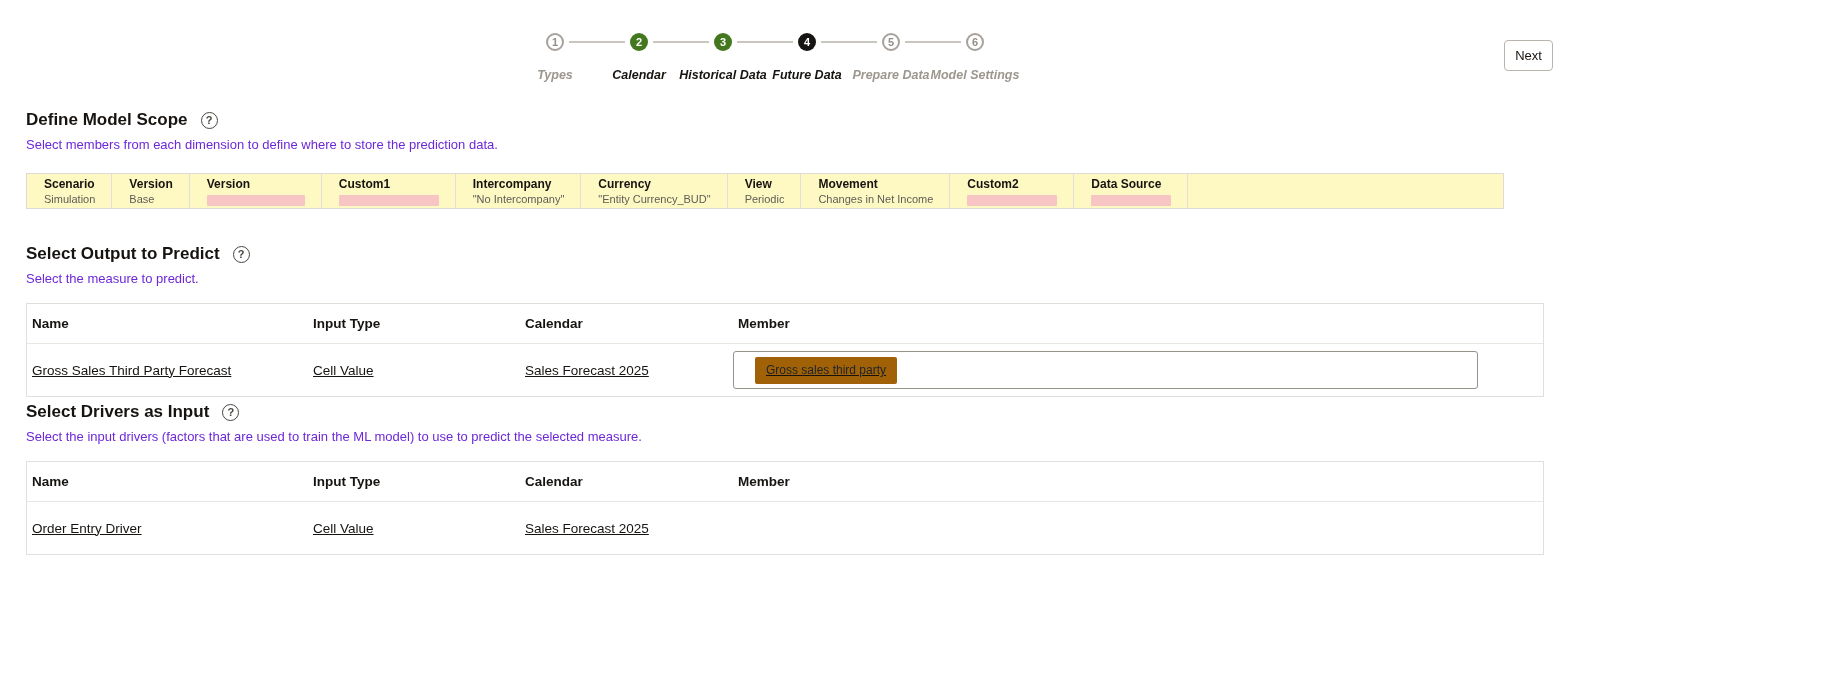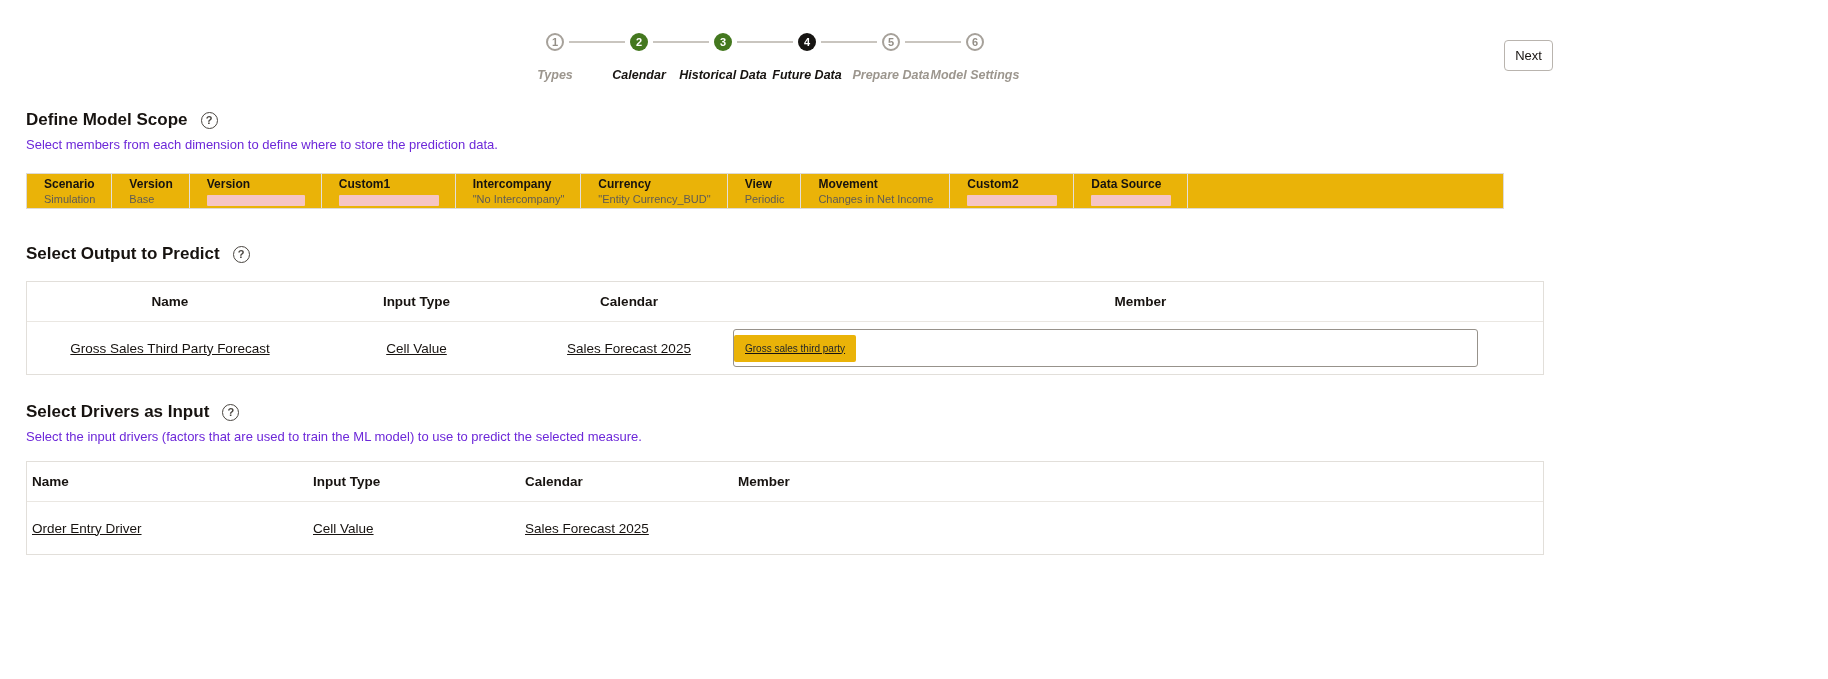--- a/index.html
+++ b/index.html
@@ -21,51 +21,51 @@
   .step.complete .step-label, .step.current .step-label { color: #171310; }
 
   
   .next-btn { position: absolute; left: 1504px; top: 40px; width: 49px; height: 31px;
     background: #ffffff; border: 1px solid #b9b4ae; border-radius: 4px;
     font-size: 13px; color: #171310; font-family: "Liberation Sans", sans-serif; cursor: pointer; }
 
   
   .section { position: absolute; left: 26px; }
   .sec-scope   { top: 110px; width: 1478px; }
-  .sec-output  { top: 244px; width: 1518px; text-align: center; }
+  .sec-output  { top: 244px; width: 1518px; }
   .sec-drivers { top: 402px; width: 1518px; }
 
   .heading-row { display: flex; align-items: center; }
   .heading { font-size: 17px; font-weight: 700; color: #171310; }
   .help-icon { width: 17px; height: 17px; margin-left: 13px; border: 1.6px solid #494540; border-radius: 50%;
     display: inline-flex; align-items: center; justify-content: center;
     font-size: 11px; font-weight: 700; color: #494540; cursor: pointer; }
   .subtitle { margin-top: 7px; font-size: 13px; color: #6d28d9; }
 
   
-  .dim-strip { margin-top: 21px; height: 36px; border: 1px solid #dedad5; background: #eab308; display: flex; }
+  .dim-strip { margin-top: 21px; height: 36px; border: 1px solid #dedad5; background: #fef9c3; display: flex; }
   .dim { padding: 3px 16px 0 17px; border-right: 1px solid #e3dfda; display: flex; flex-direction: column; cursor: pointer; }
   .dim-name { font-size: 12px; font-weight: 700; color: #171310; line-height: 15px; }
   .dim-value { font-size: 11px; color: #5f5b55; line-height: 13px; margin-top: 1px; white-space: nowrap; }
   .dim-value.redacted { background: #f6c5c4; border-radius: 1px; height: 11px; margin-top: 3px; }
   .r1 { width: 98px; } .r2 { width: 100px; } .r3 { width: 90px; } .r4 { width: 80px; }
 
   
   .table { margin-top: 17px; border: 1px solid #e2dfda; background: #fff; }
   .thead, .trow { display: grid; grid-template-columns: 281px 212px 213px 1fr; align-items: center; }
   .thead { height: 40px; border-bottom: 1px solid #eae7e2; }
   .trow  { height: 52px; text-decoration: underline; }
   .cell { padding-left: 5px; font-size: 13.5px; color: #171310; }
   .thead .cell { font-weight: 700; }
   .cell.member-cell { padding-left: 0; }
 
   .member-box { width: 745px; height: 38px; border: 1px solid #97928b; border-radius: 3px; background: #fff;
     display: flex; align-items: center; cursor: text; }
-  .chip { margin-left: 0; height: 27px; padding: 0 11px; background: #eab308; border-radius: 2px;
-    display: inline-flex; align-items: center; font-size: 10px; color: #1d232b; cursor: pointer; }
+  .chip { margin-left: 21px; height: 27px; padding: 0 11px; background: #a16207; border-radius: 2px;
+    display: inline-flex; align-items: center; font-size: 12px; color: #1d232b; cursor: pointer; }
 </style>
 </head>
 <body>
 
 <div class="page">
 
   <div class="stepper">
     <div class="step incomplete">
       <div class="circle">1</div>
       <div class="step-label">Types</div>
@@ -143,20 +143,21 @@
         <div class="dim-value redacted r4"></div>
       </div>
     </div>
   </div>
 
   <div class="section sec-output">
     <div class="heading-row">
       <div class="heading">Select Output to Predict</div>
       <span class="help-icon">?</span>
     </div>
+    <div class="subtitle">Select the measure to predict.</div>
 
     <div class="table">
       <div class="thead">
         <div class="cell">Name</div>
         <div class="cell">Input Type</div>
         <div class="cell">Calendar</div>
         <div class="cell">Member</div>
       </div>
       <div class="trow">
         <div class="cell">Gross Sales Third Party Forecast</div>

